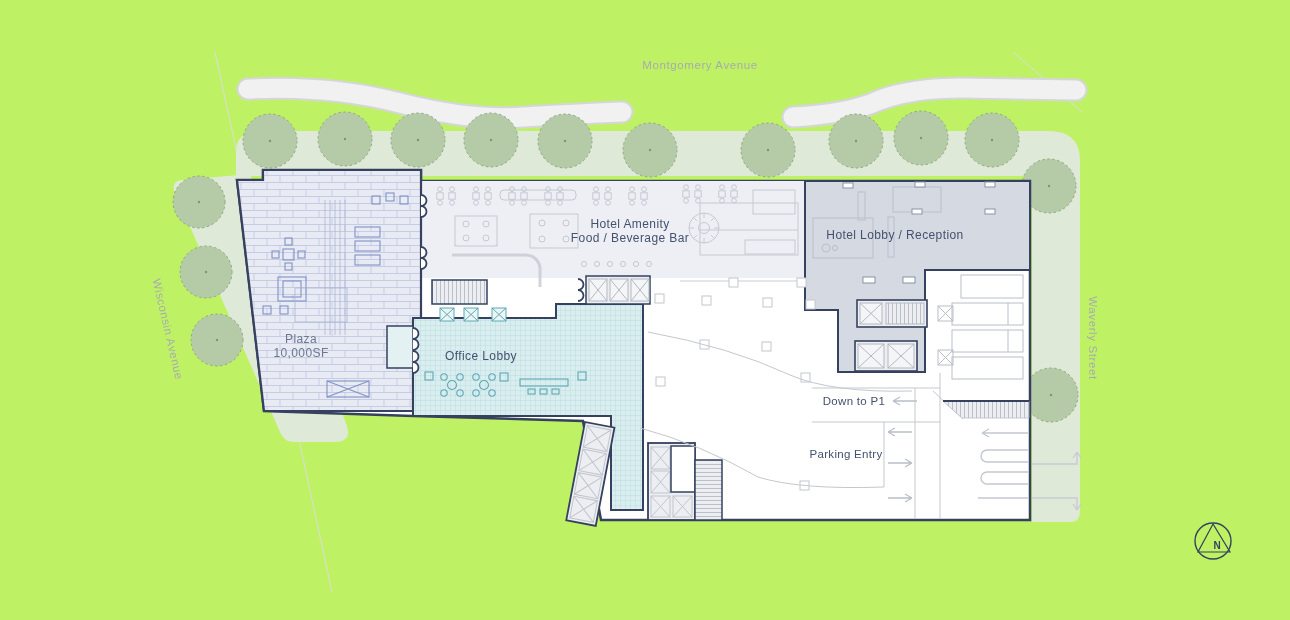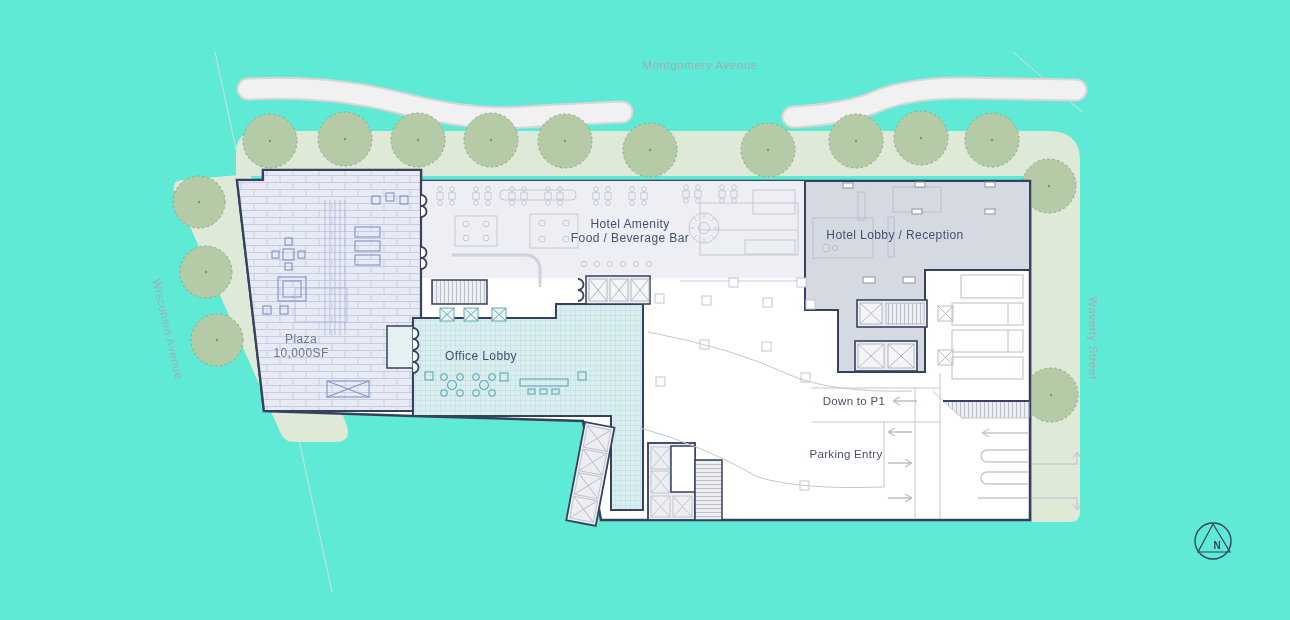--- a/index.html
+++ b/index.html
@@ -1,16 +1,16 @@
 <!DOCTYPE html>
 <html><head>
 <meta charset="utf-8">
 <style>
   html,body{margin:0;padding:0;background:#ffffff;}
-  .stage{position:relative;width:1290px;height:620px;background:#5eead4;overflow:hidden;
+  .stage{position:relative;width:1290px;height:620px;background:#bef264;overflow:hidden;
          font-family:"Liberation Sans", sans-serif;}
   svg text{font-family:"Liberation Sans", sans-serif;}
   .street-label{fill:#a7abb1;font-size:11.5px;letter-spacing:.6px;}
   .room-label{fill:#44516e;font-size:12px;letter-spacing:.4px;}
   .plaza-label{fill:#6b7890;font-size:12px;letter-spacing:.4px;}
   .park-label{fill:#44516e;font-size:11.5px;letter-spacing:.3px;}
   .north-label{fill:#35415f;font-size:10px;font-weight:bold;}
 </style>
 </head>
 <body>

